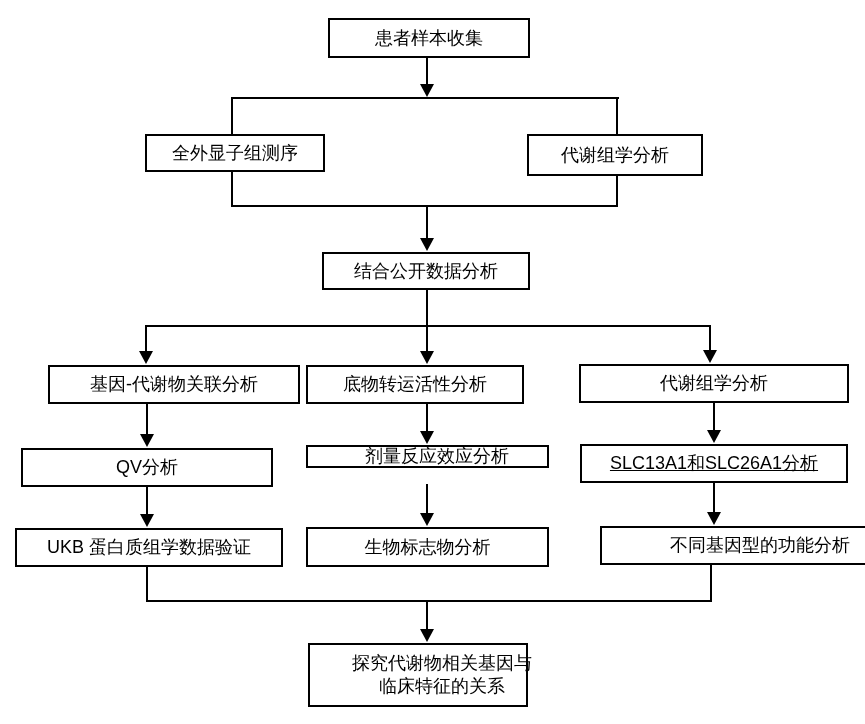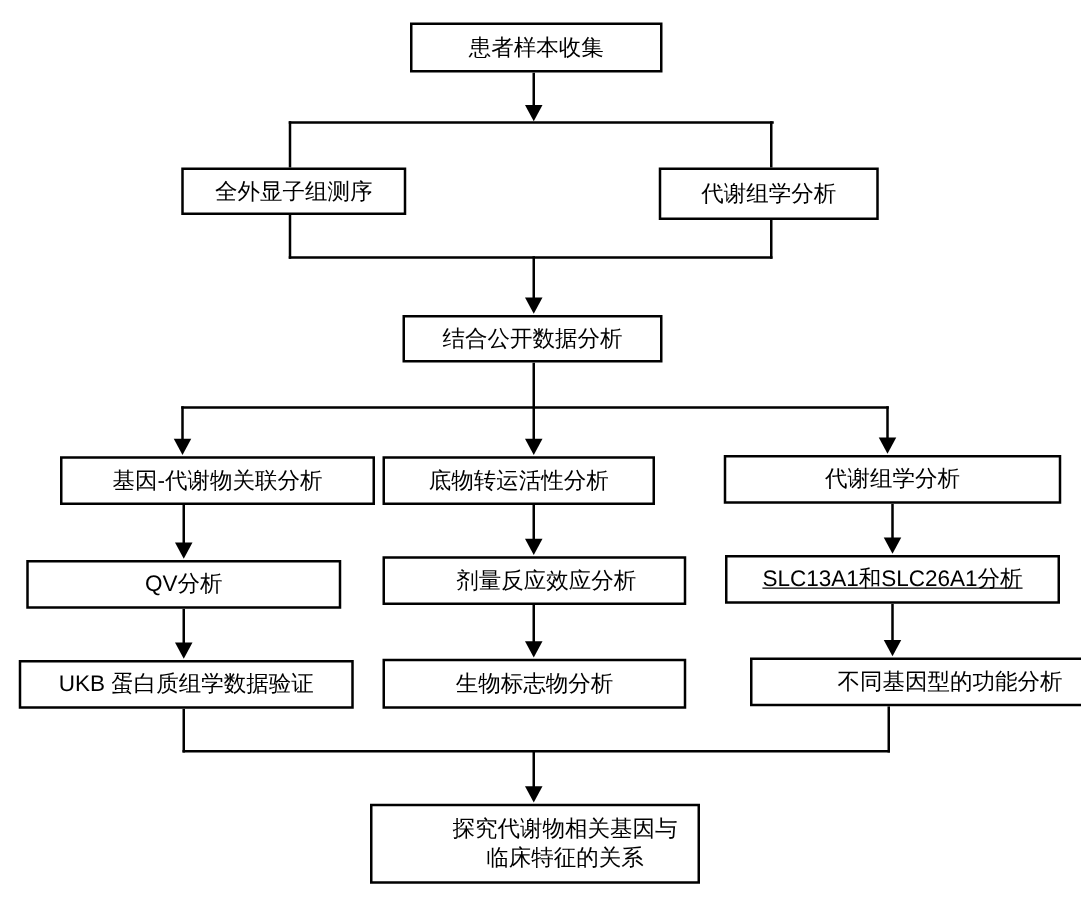--- a/index.html
+++ b/index.html
@@ -105,28 +105,28 @@
   <div class="node" style="left:322px; top:252px; width:208px; height:38px;">结合公开数据分析</div>
 
   <div class="node" style="left:21px;  top:365px; width:252px; height:39px;margin-left:27px;">基因-代谢物关联分析</div>
 
   <div class="node" style="left:306px; top:365px; width:218px; height:39px;">底物转运活性分析</div>
 
   <div class="node" style="left:579px; top:364px; width:270px; height:39px;">代谢组学分析</div>
 
   <div class="node" style="left:21px;  top:448px; width:252px; height:39px;">QV分析</div>
 
-  <div class="node" style="left:306px; top:445px; width:243px; height:39px;padding-left:19px;">剂量反应效应分析</div>
+  <div class="node" style="left:306px; top:445px; width:243px; height:23px;padding-left:19px;">剂量反应效应分析</div>
 
   <div class="node" style="left:580px; top:444px; width:268px; height:39px;text-decoration:underline;">SLC13A1和SLC26A1分析</div>
 
   <div class="node" style="left:306px; top:527px; width:243px; height:40px;">生物标志物分析</div>
 
   <div class="node" style="left:15px;  top:528px; width:268px; height:39px;">UKB 蛋白质组学数据验证</div>
 
   <div class="node" style="left:600px; top:526px; width:320px; height:39px;text-align:center;">不同基因型的功能分析</div>
 
-  <div class="node" style="left:296px; top:643px; width:264px; height:64px;padding-left:48px;">
+  <div class="node" style="left:308px; top:643px; width:220px; height:64px;padding-left:48px;">
     <span>探究代谢物相关基因与</span>
     <span>临床特征的关系</span>
   </div>
 
 </div>
 
 </body></html>

